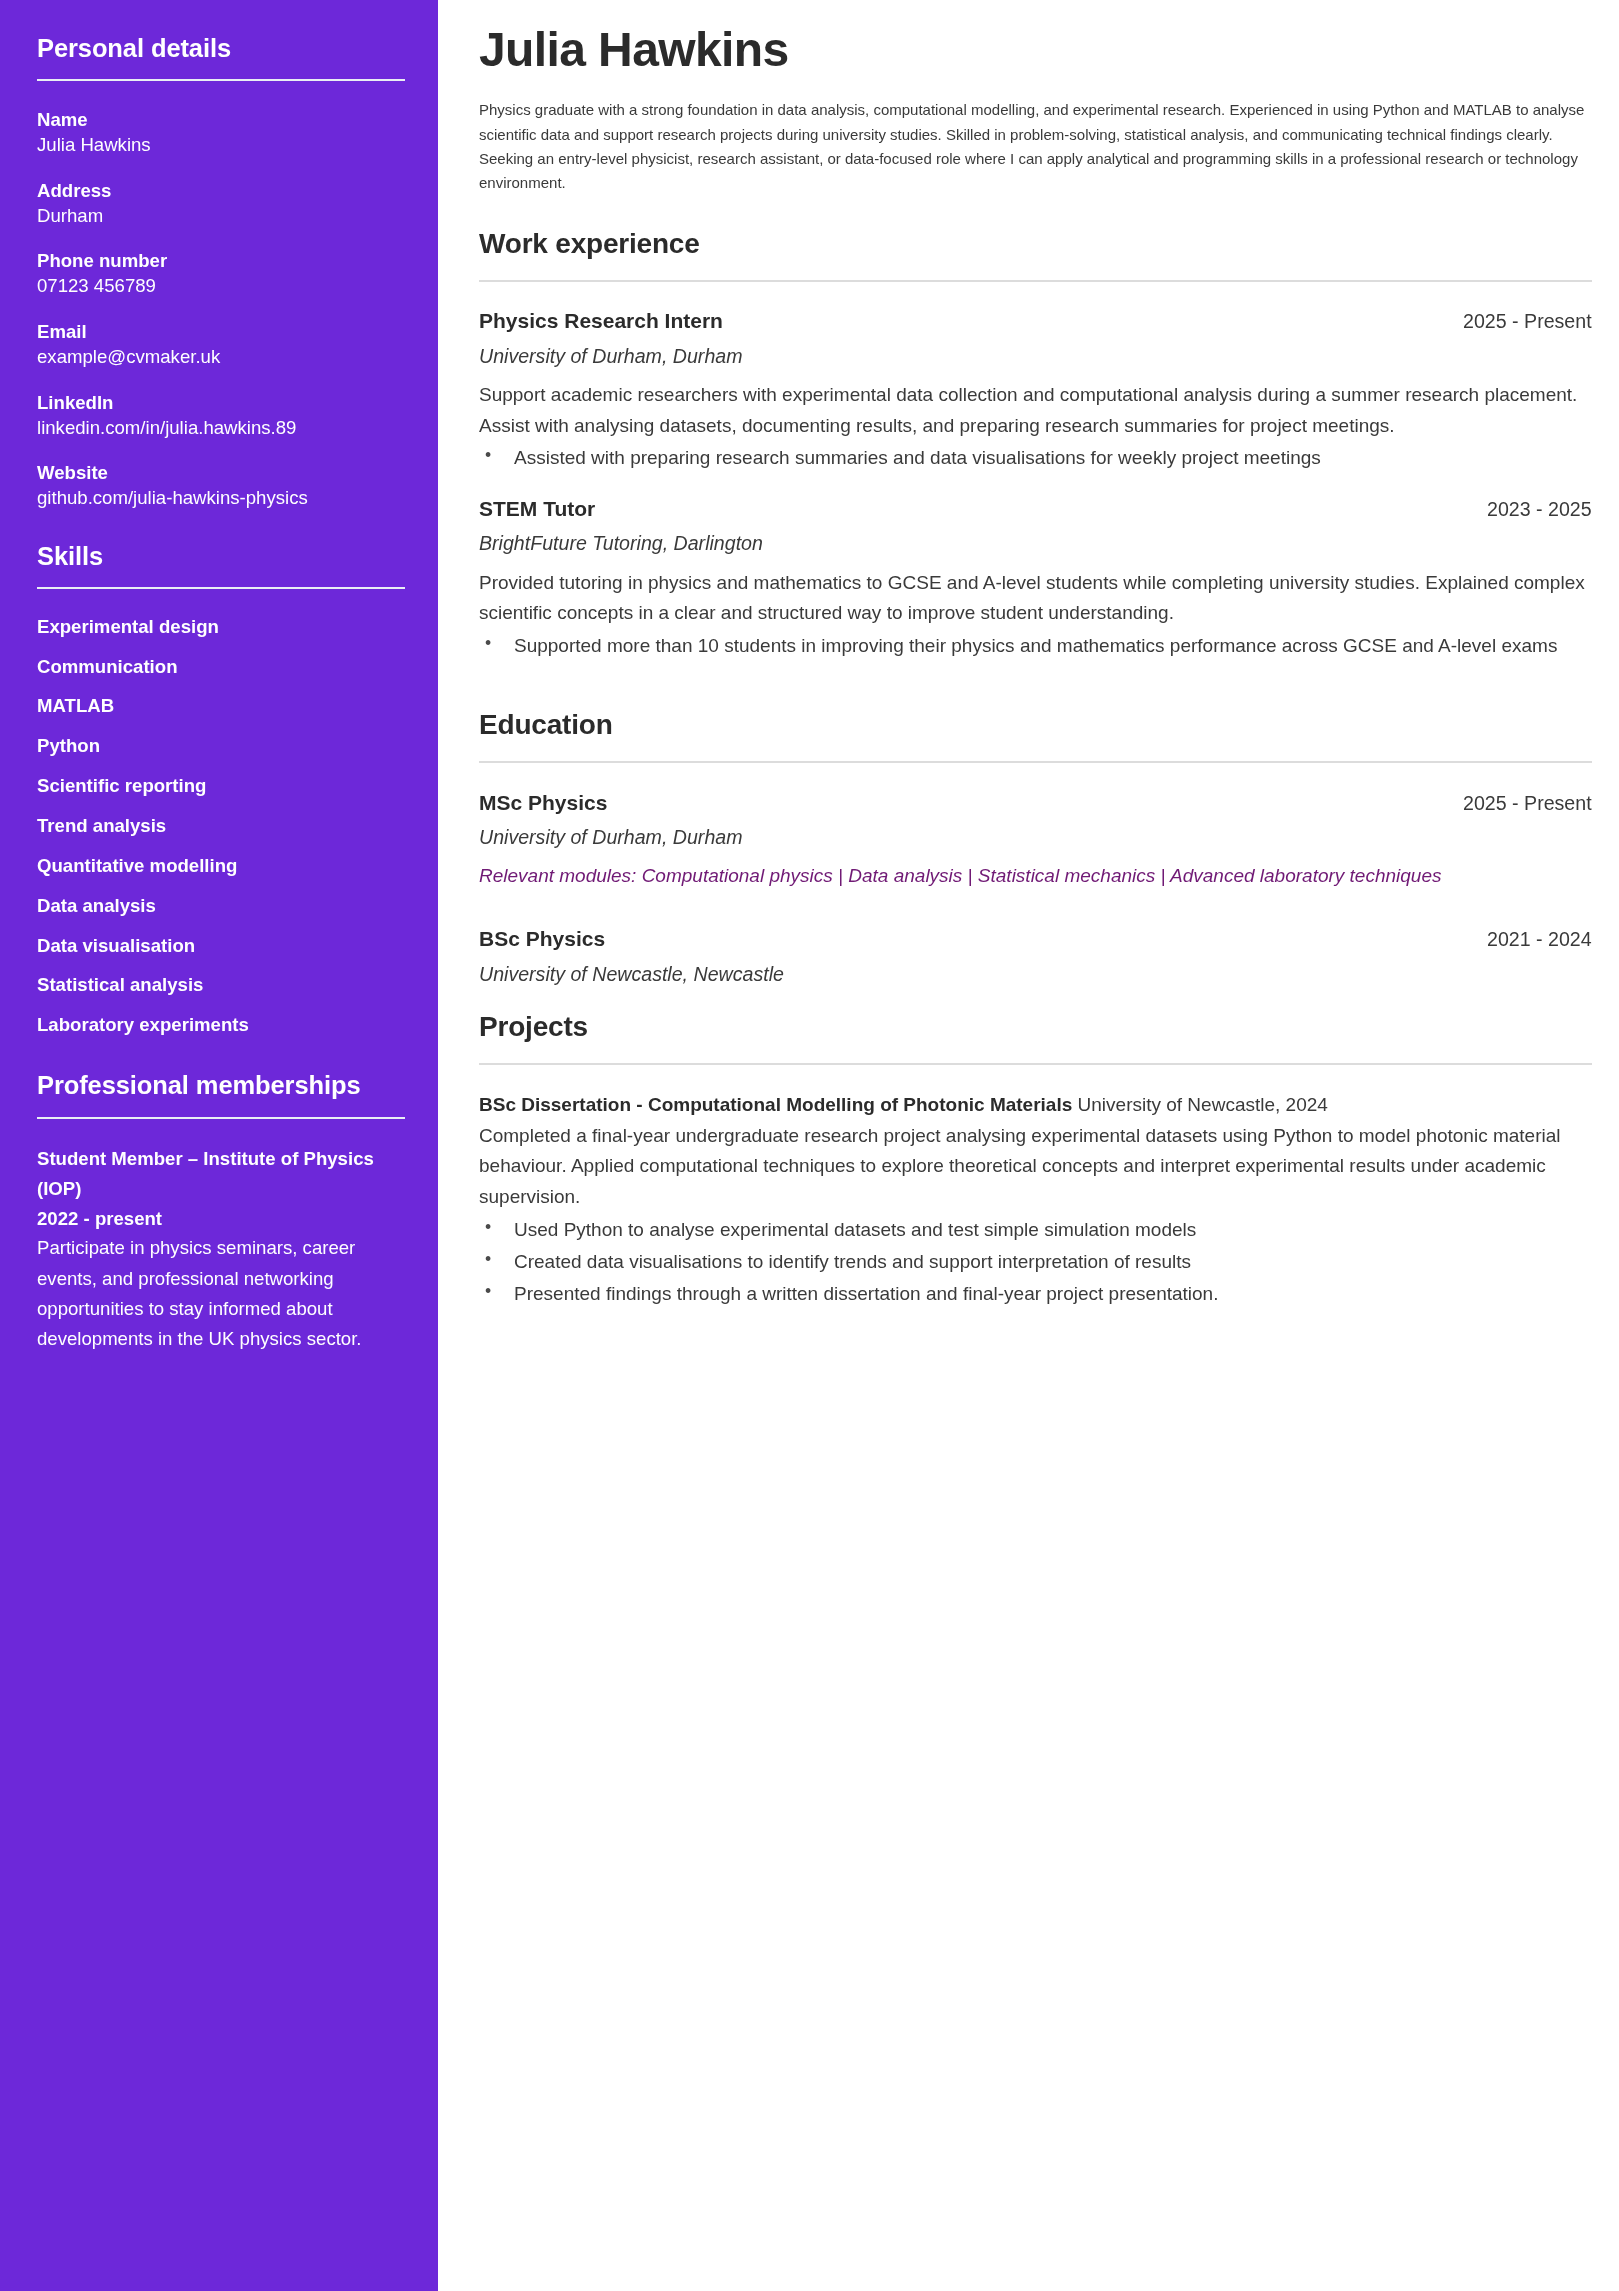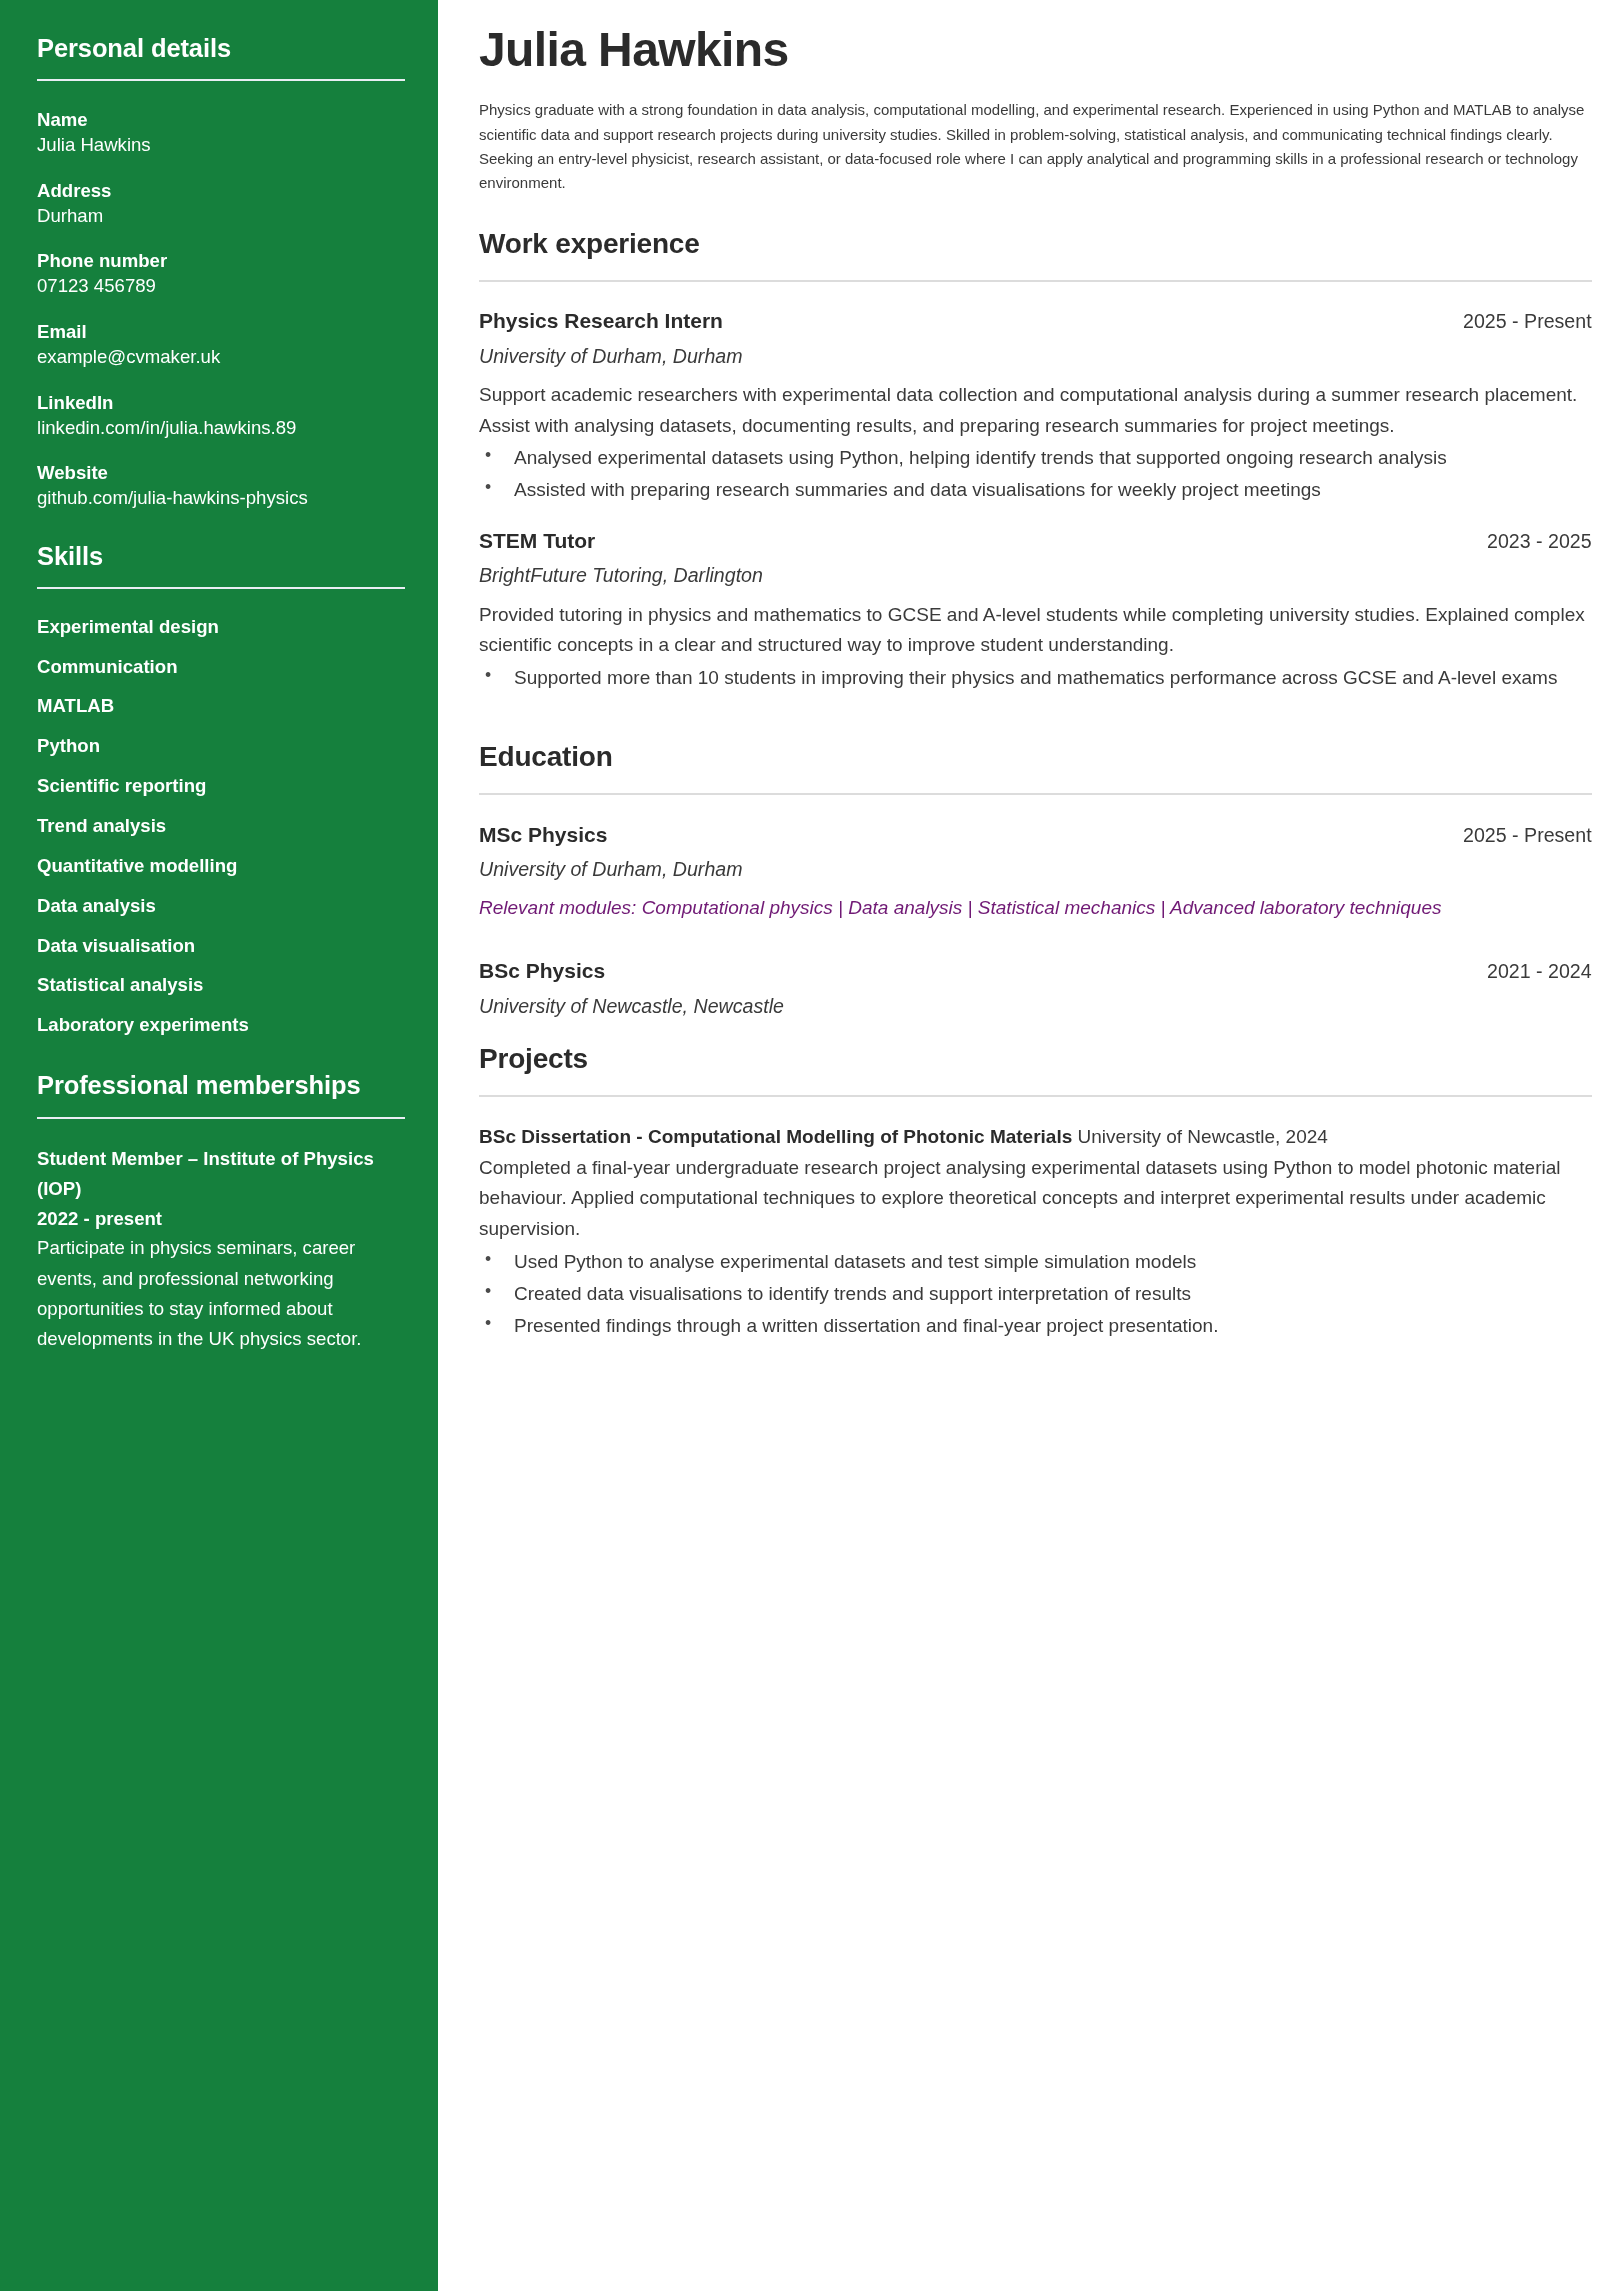--- a/index.html
+++ b/index.html
@@ -20,21 +20,21 @@
     display: flex;
     width: 1619px;
     min-height: 2292px;
     background: #ffffff;
   }
 
   
   .sidebar {
     width: 438px;
     flex: 0 0 438px;
-    background: #15803d;
+    background: #6d28d9;
     color: #ffffff;
     padding: 33px 33px 39px 37px;
   }
 
   .side-section { margin-bottom: 13.7px; }
 
   .side-heading {
     font-size: 25.5px;
     font-weight: 700;
     letter-spacing: -0.1px;
@@ -301,21 +301,20 @@
       <div class="section-rule"></div>
 
       <div class="entry">
         <div class="entry-head">
           <div class="entry-title">Physics Research Intern</div>
           <div class="entry-dates">2025 - Present</div>
         </div>
         <div class="entry-org">University of Durham, Durham</div>
         <div class="entry-desc">Support academic researchers with experimental data collection and computational analysis during a summer research placement. Assist with analysing datasets, documenting results, and preparing research summaries for project meetings.</div>
         <ul class="bullets">
-          <li>Analysed experimental datasets using Python, helping identify trends that supported ongoing research analysis</li>
           <li>Assisted with preparing research summaries and data visualisations for weekly project meetings</li>
         </ul>
       </div>
 
       <div class="gap-sm"></div>
 
       <div class="entry">
         <div class="entry-head">
           <div class="entry-title">STEM Tutor</div>
           <div class="entry-dates">2023 - 2025</div>

